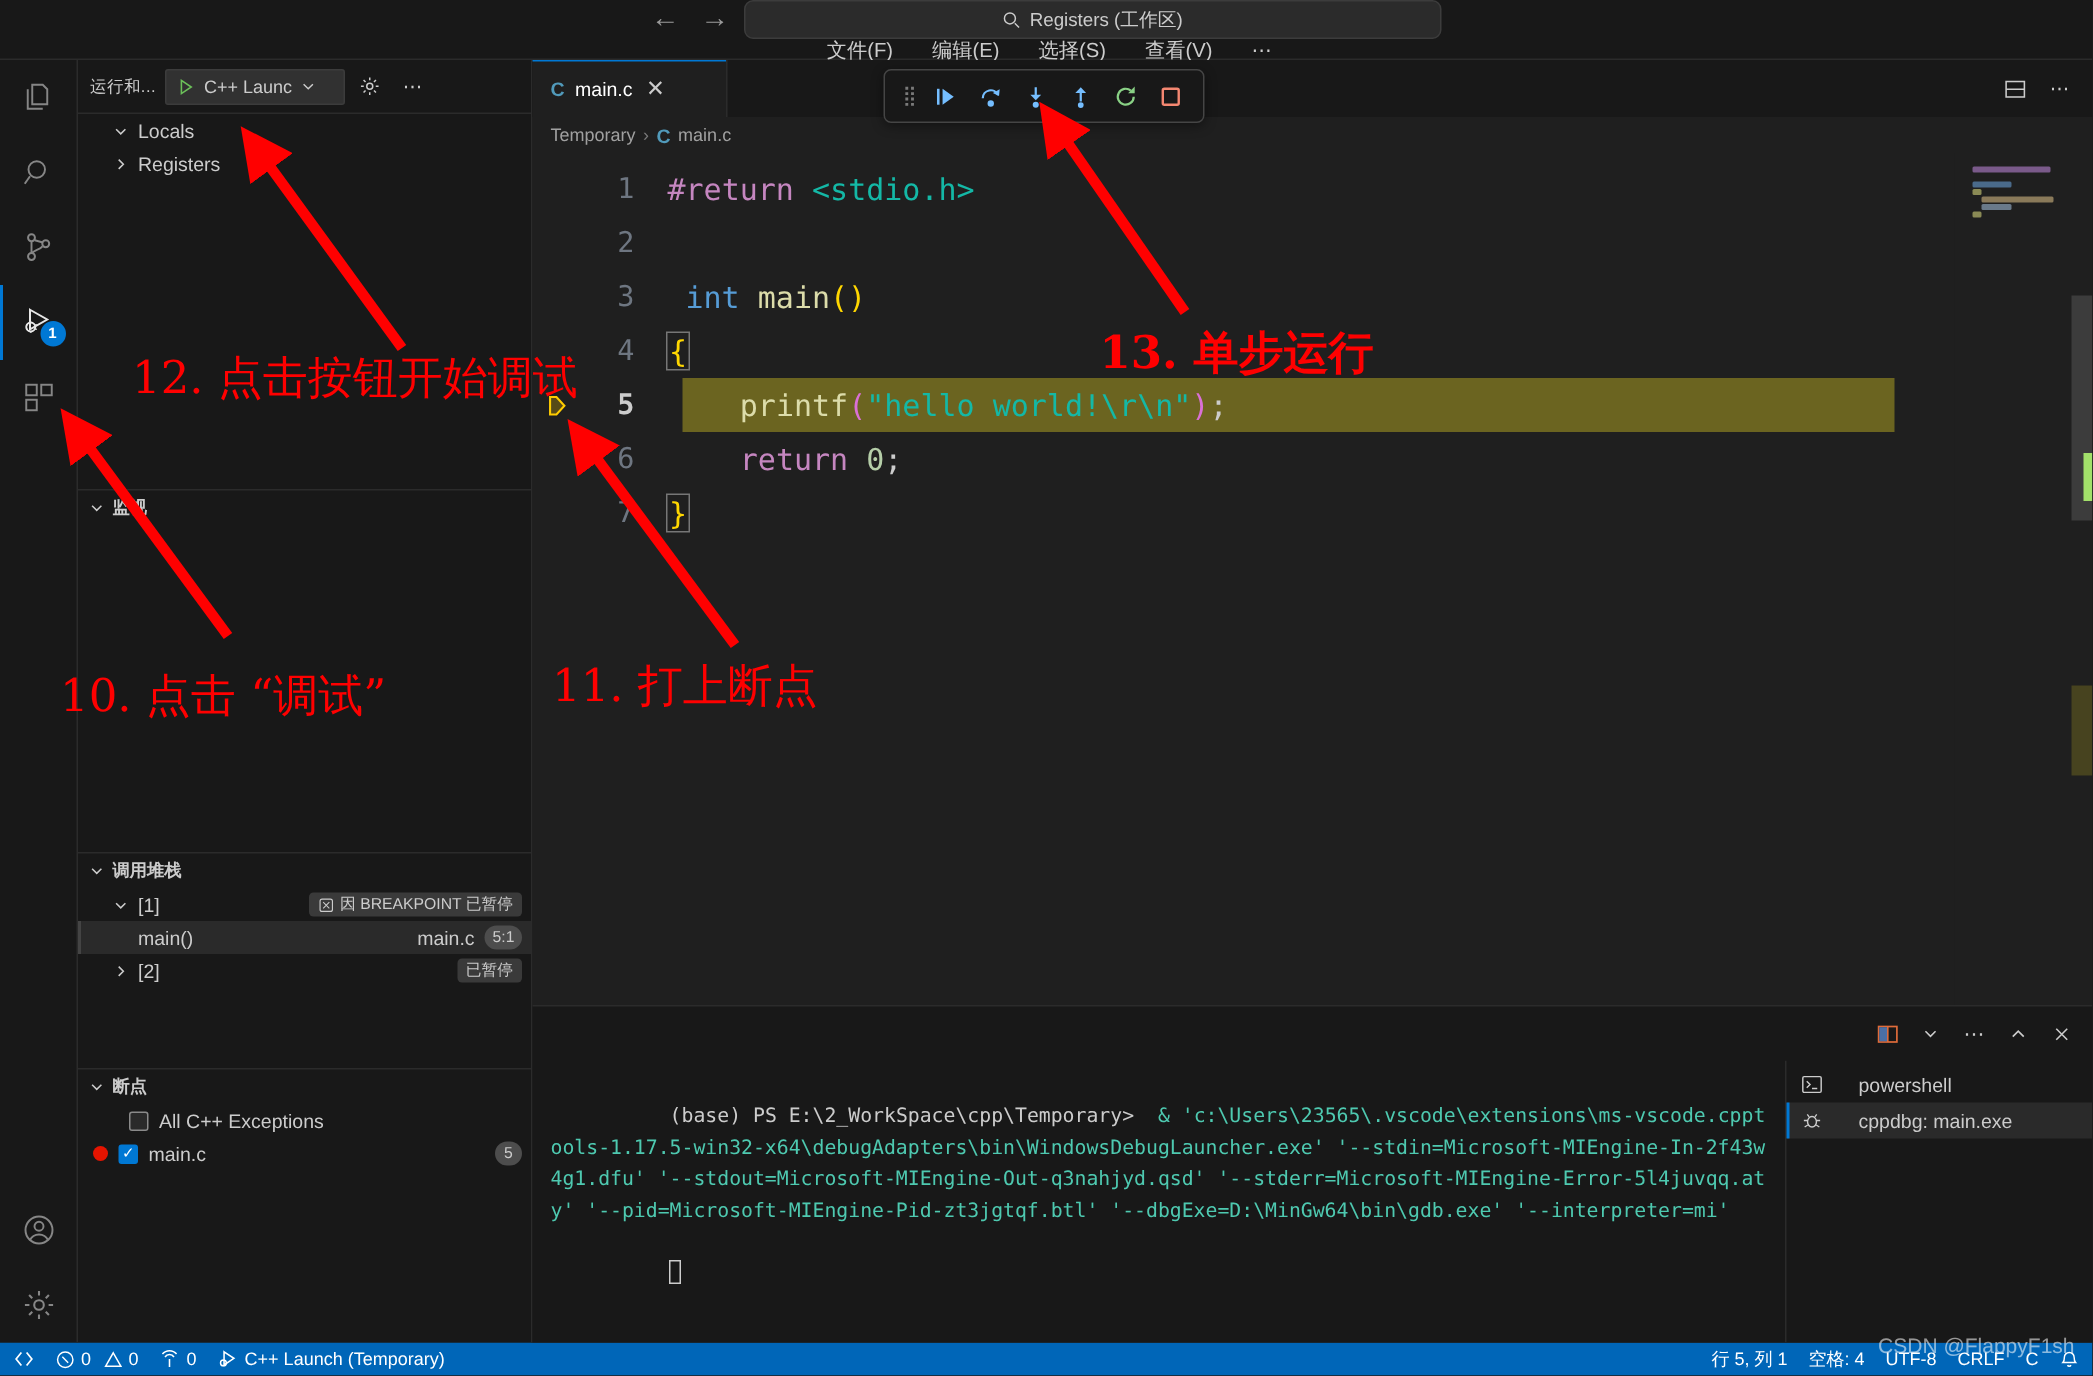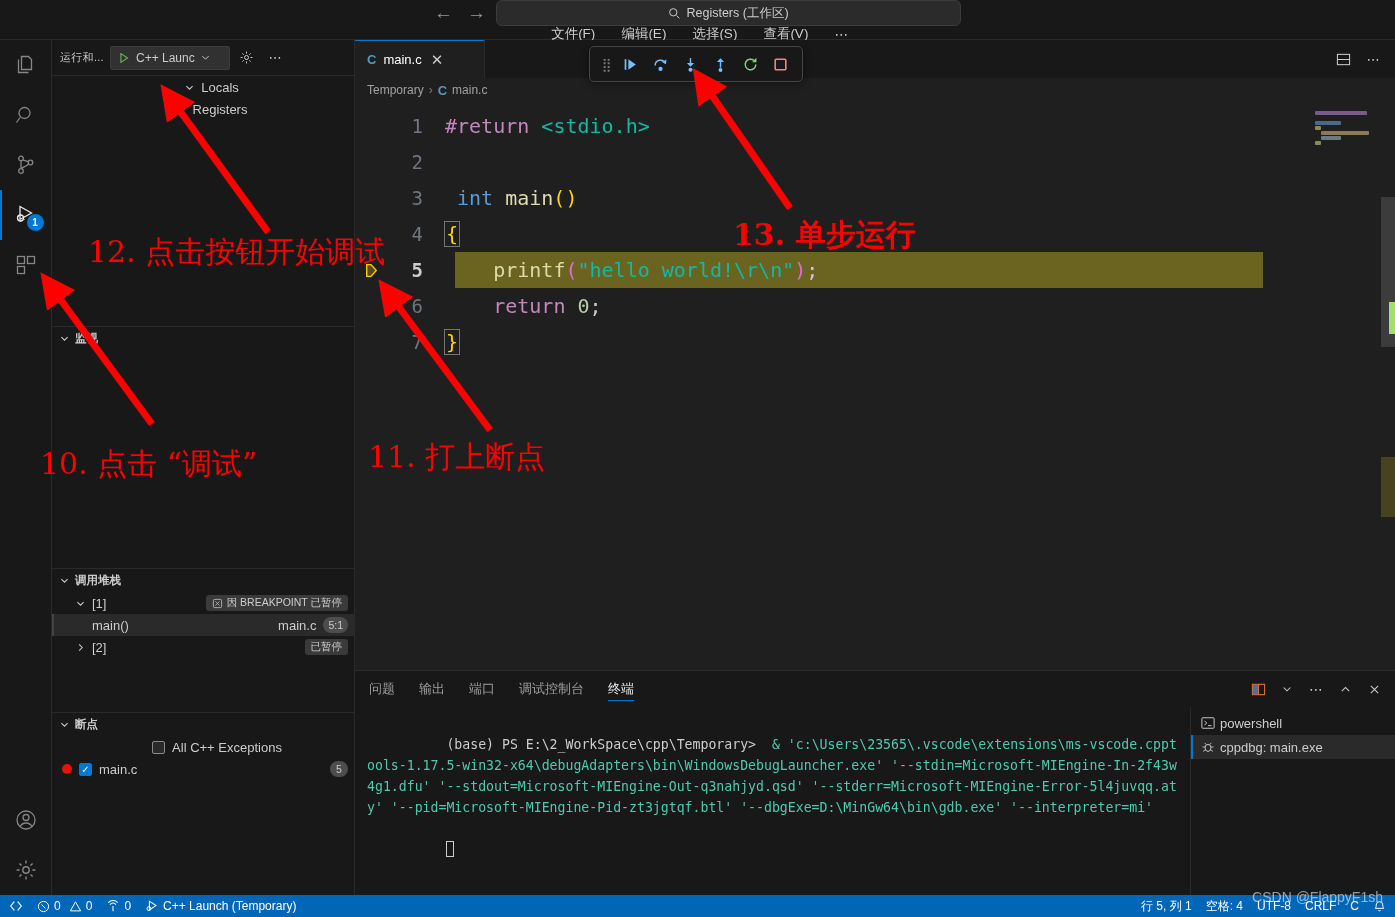--- a/index.html
+++ b/index.html
@@ -76,21 +76,21 @@
 
   .section { border-top:1px solid #2b2b2b; }
   .section-header {
     height:23px; display:flex; align-items:center; gap:3px; padding-left:4px;
     font-size:11.5px; font-weight:bold; color:#cccccc;
   }
   .chev { width:16px; height:16px; display:flex; align-items:center; justify-content:center;
           color:#cccccc; flex-shrink:0; }
   .tree-row {
     height:22px; display:flex; align-items:center; font-size:13px; color:#cccccc;
-    padding-right:6px; position:relative;justify-content:center;
+    padding-right:6px; position:relative;
   }
   .tree-row.selected { background:#2a2a2a; }
   .tree-row.selected::before {
     content:""; position:absolute; left:0; top:0; bottom:0; width:2px; background:#444;
   }
 
   #vars-body { height:250px; }
   #watch-body { height:218px; }
   #stack-body { height:120px; }
 
@@ -196,21 +196,21 @@
     flex:1; padding:6px 8px 0 12px; font-family:"DejaVu Sans Mono","Liberation Mono",monospace;
     font-size:13.2px; line-height:21px; color:#cccccc; overflow:hidden; white-space:pre-wrap;
     word-break:break-all;
   }
   .t-prompt { color:#cccccc; }
   .t-arg { color:#4ec9b0; }
   #term-cursor {
     display:inline-block; width:8px; height:16px; border:1px solid #cccccc; vertical-align:-3px;
   }
   #term-list { width:205px; border-left:1px solid #2b2b2b; padding-top:4px; }
-  .tl-row { height:24px; display:flex; align-items:center; gap:5px; padding-left:10px;
+  .tl-row { height:24px; display:flex; align-items:center; gap:24px; padding-left:10px;
             font-size:13px; color:#cccccc; position:relative; }
   .tl-row.selected { background:#2a2a2a; }
   .tl-row.selected::before {
     content:""; position:absolute; left:0; top:0; bottom:0; width:2px; background:#0078d4;
   }
 
   
   #statusbar {
     height:22px; background:#0066b8; display:flex; align-items:center;
     color:#ffffff; font-size:12px; padding:0 2px;
@@ -596,27 +596,20 @@
         <div class="mm-line" style="width:20px;background:#6a7a8a;margin-left:18px"></div>
         <div class="mm-line" style="width:6px;background:#8a8a55"></div>
         <div id="edit-scrollbar"></div>
         <div id="edit-scrollbar2"></div>
         <div id="mm-hl"></div>
       </div>
     </div>
 
     <div id="panel">
       <div id="panel-head">
-        <div id="panel-tabs">
-          <div class="ptab">问题</div>
-          <div class="ptab">输出</div>
-          <div class="ptab">端口</div>
-          <div class="ptab">调试控制台</div>
-          <div class="ptab active">终端</div>
-        </div>
         <div id="panel-actions">
           <div class="pa-icon">
             <svg width="15" height="15" viewBox="0 0 16 16">
                 <rect x="1.5" y="2.5" width="13" height="11" fill="none" stroke="#e06c3a" stroke-width="1.2"></rect>
                 <line x1="8" y1="2.5" x2="8" y2="13.5" stroke="#e06c3a" stroke-width="1.2"></line>
                 <rect x="2" y="3" width="5.5" height="10" fill="#4a6fa5"></rect>
               </svg>
           </div>
           <div class="pa-icon">
             <svg width="12" height="12" viewBox="0 0 16 16">

